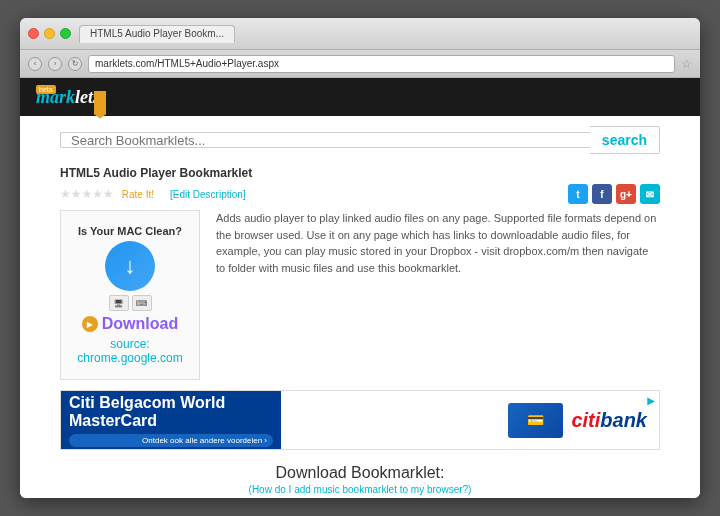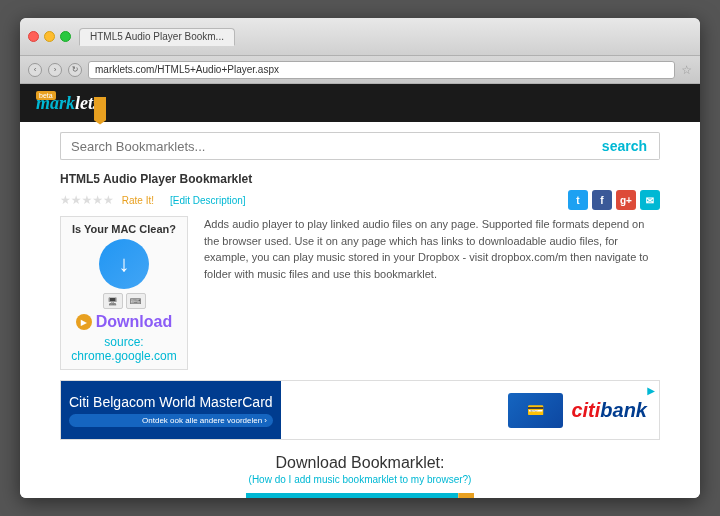--- a/index.html
+++ b/index.html
@@ -19,21 +19,21 @@
       background: #f0f0f0;
       border-radius: 6px;
       box-shadow: 0 4px 20px rgba(0,0,0,0.5);
       display: flex;
       flex-direction: column;
       overflow: hidden;
     }
     
     .title-bar {
       background: linear-gradient(to bottom, #e8e8e8, #d0d0d0);
-      height: 38px;
+      height: 32px;
       display: flex;
       align-items: center;
       padding: 0 8px;
       border-bottom: 1px solid #b0b0b0;
       border-radius: 6px 6px 0 0;
       flex-shrink: 0;
     }
     .traffic-lights {
       display: flex;
       gap: 5px;
@@ -167,21 +167,21 @@
     }
     
     .search-row {
       display: flex;
       align-items: center;
       margin-bottom: 12px;
       gap: 0;
     }
     .search-input {
       flex: 1;
-      height: 28px;
+      height: 16px;
       border: 1px solid #ccc;
       border-right: none;
       padding: 0 10px;
       font-size: 13px;
       color: #aaa;
       outline: none;
       border-radius: 2px 0 0 2px;
     }
     .search-btn {
       background: white;
@@ -245,24 +245,24 @@
     }
     .soc-twitter { background: #1da1f2; }
     .soc-facebook { background: #3b5998; }
     
     .content-row {
       display: flex;
       gap: 16px;
       margin-bottom: 10px;
     }
     .ad-left {
-      width: 128px;
+      width: 140px;
       flex-shrink: 0;
       border: 1px solid #ddd;
-      padding: 6px;
+      padding: 14px;
       text-align: center;
       font-size: 9px;
       color: #444;
       background: #fafafa;
     }
     .ad-left-title {
       font-size: 11px;
       font-weight: bold;
       color: #333;
       margin-bottom: 2px;
@@ -346,22 +346,22 @@
       background: #003c8f;
       width: 220px;
       height: 100%;
       display: flex;
       flex-direction: column;
       justify-content: center;
       padding: 8px;
     }
     .banner-ad-title {
       color: white;
-      font-size: 14px;
-      font-weight: normal;
+      font-size: 16px;
+      font-weight: bold;
     }
     .banner-ad-cta {
       background: #1565c0;
       color: white;
       font-size: 8px;
       padding: 2px 6px;
       border-radius: 10px;
       margin-top: 4px;
       display: inline-block;
       text-align: right;

